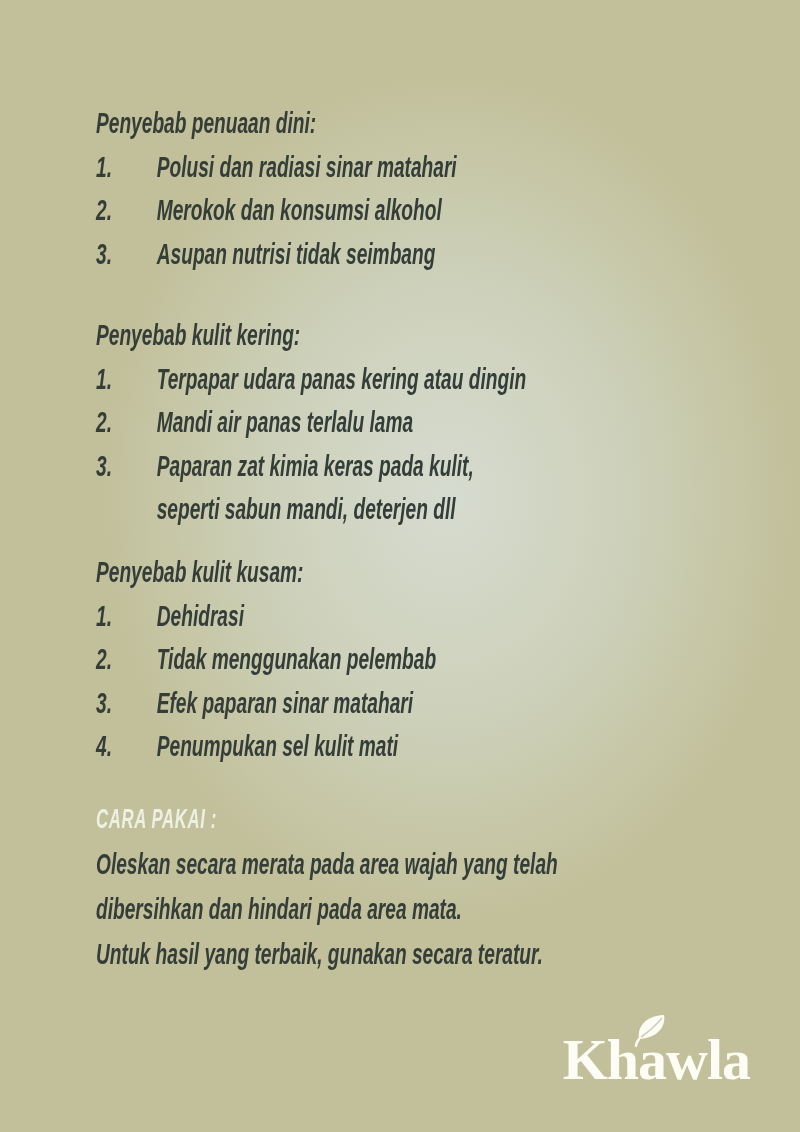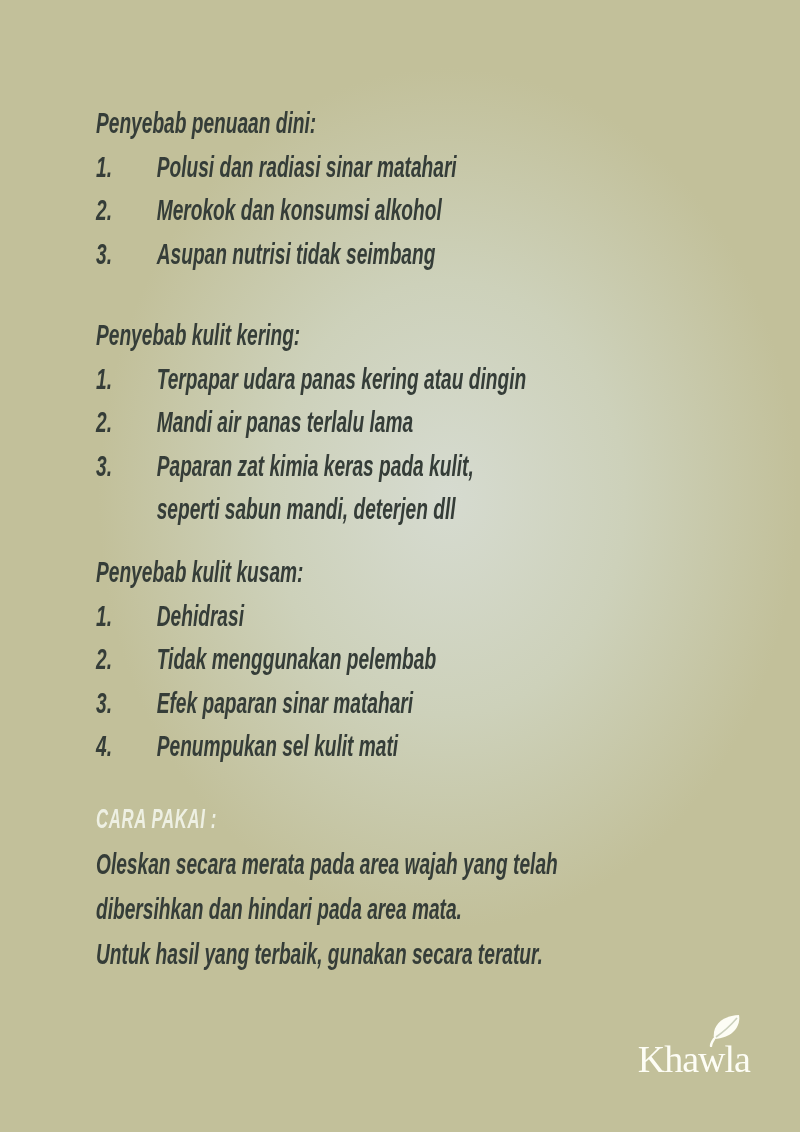--- a/index.html
+++ b/index.html
@@ -48,22 +48,22 @@
     transform: scaleX(0.62);
     letter-spacing: 1px;
   }
   .logo {
     position: absolute;
     top: 1022px;
     right: 50px;
     height: 75px;
     color: var(--logo-text);
     font-family: "Liberation Serif", serif;
-    font-weight: 400;
-    font-size: 38px;
+    font-weight: 700;
+    font-size: 58px;
     line-height: 75px;
     letter-spacing: -1px;
   }
   .brand { position: relative; z-index: 1; }
   .leaf {
     position: absolute;
     left: 70px;
     top: -9px;
     z-index: 2;
     line-height: 0;

